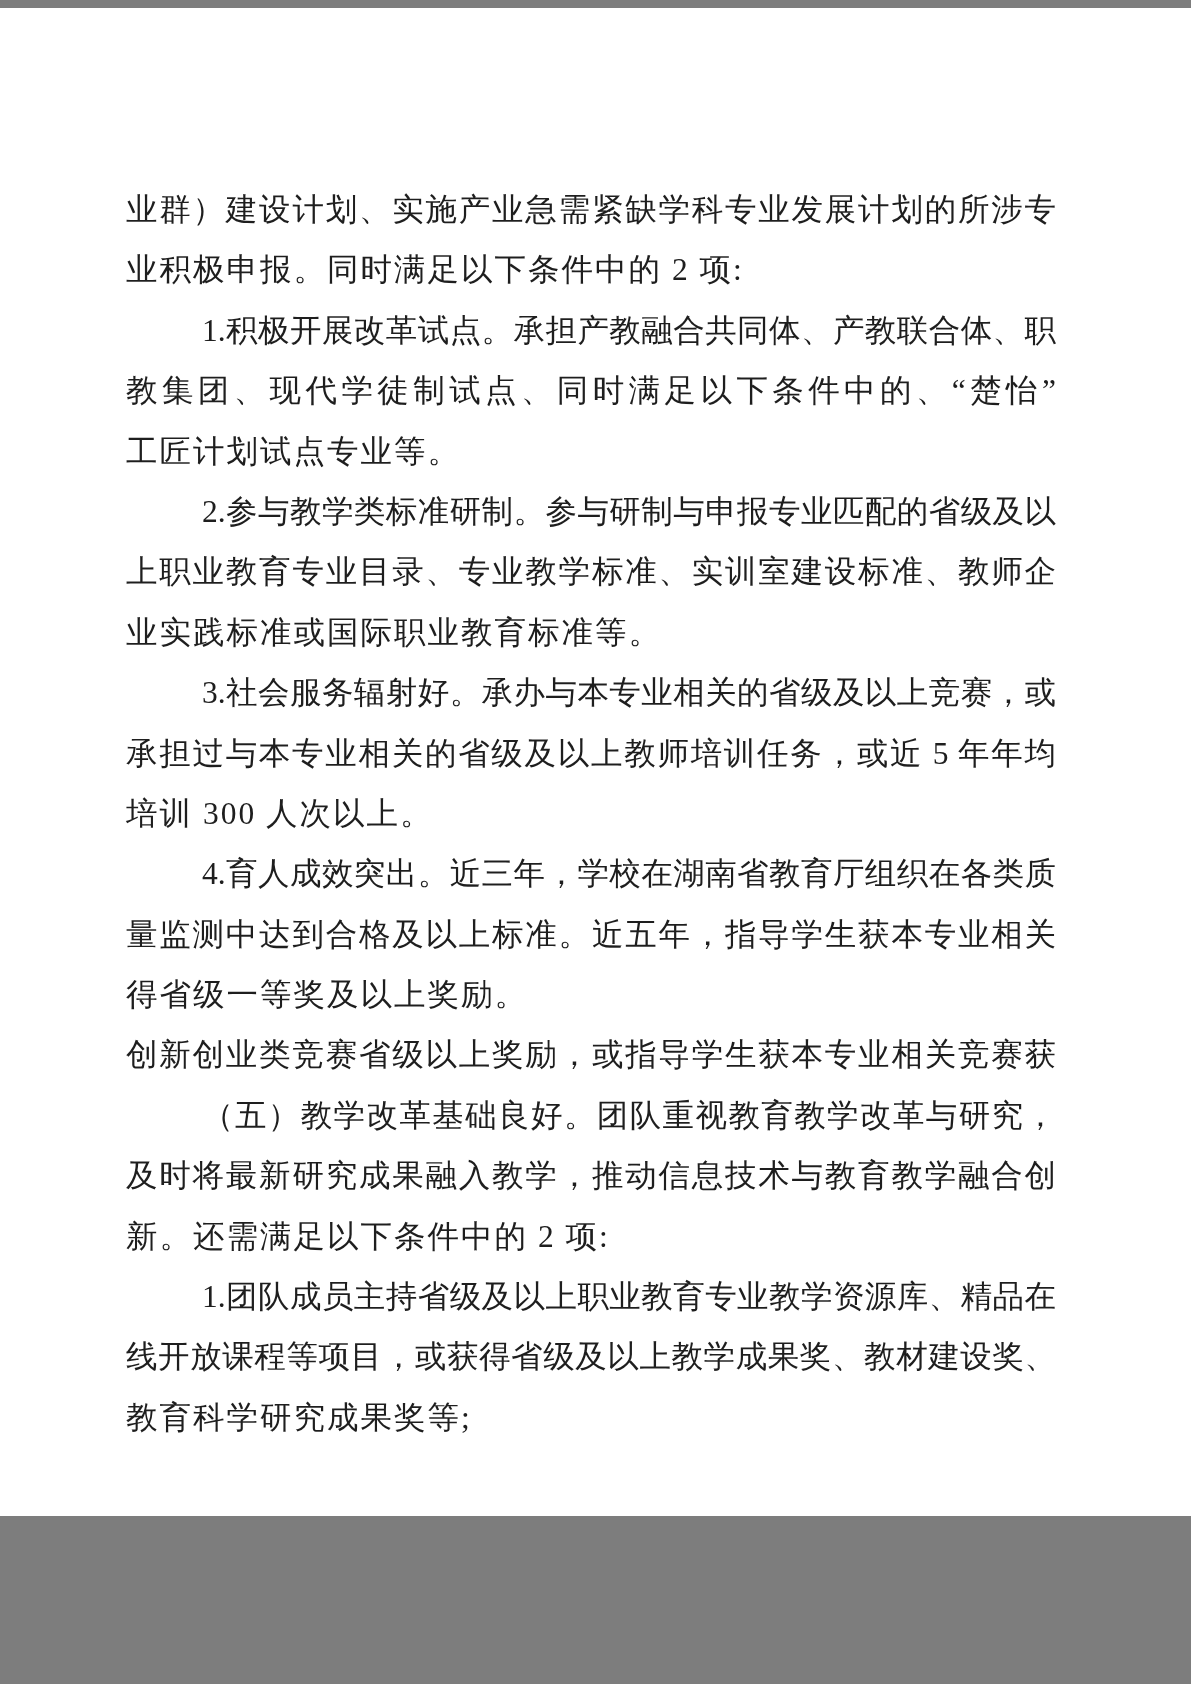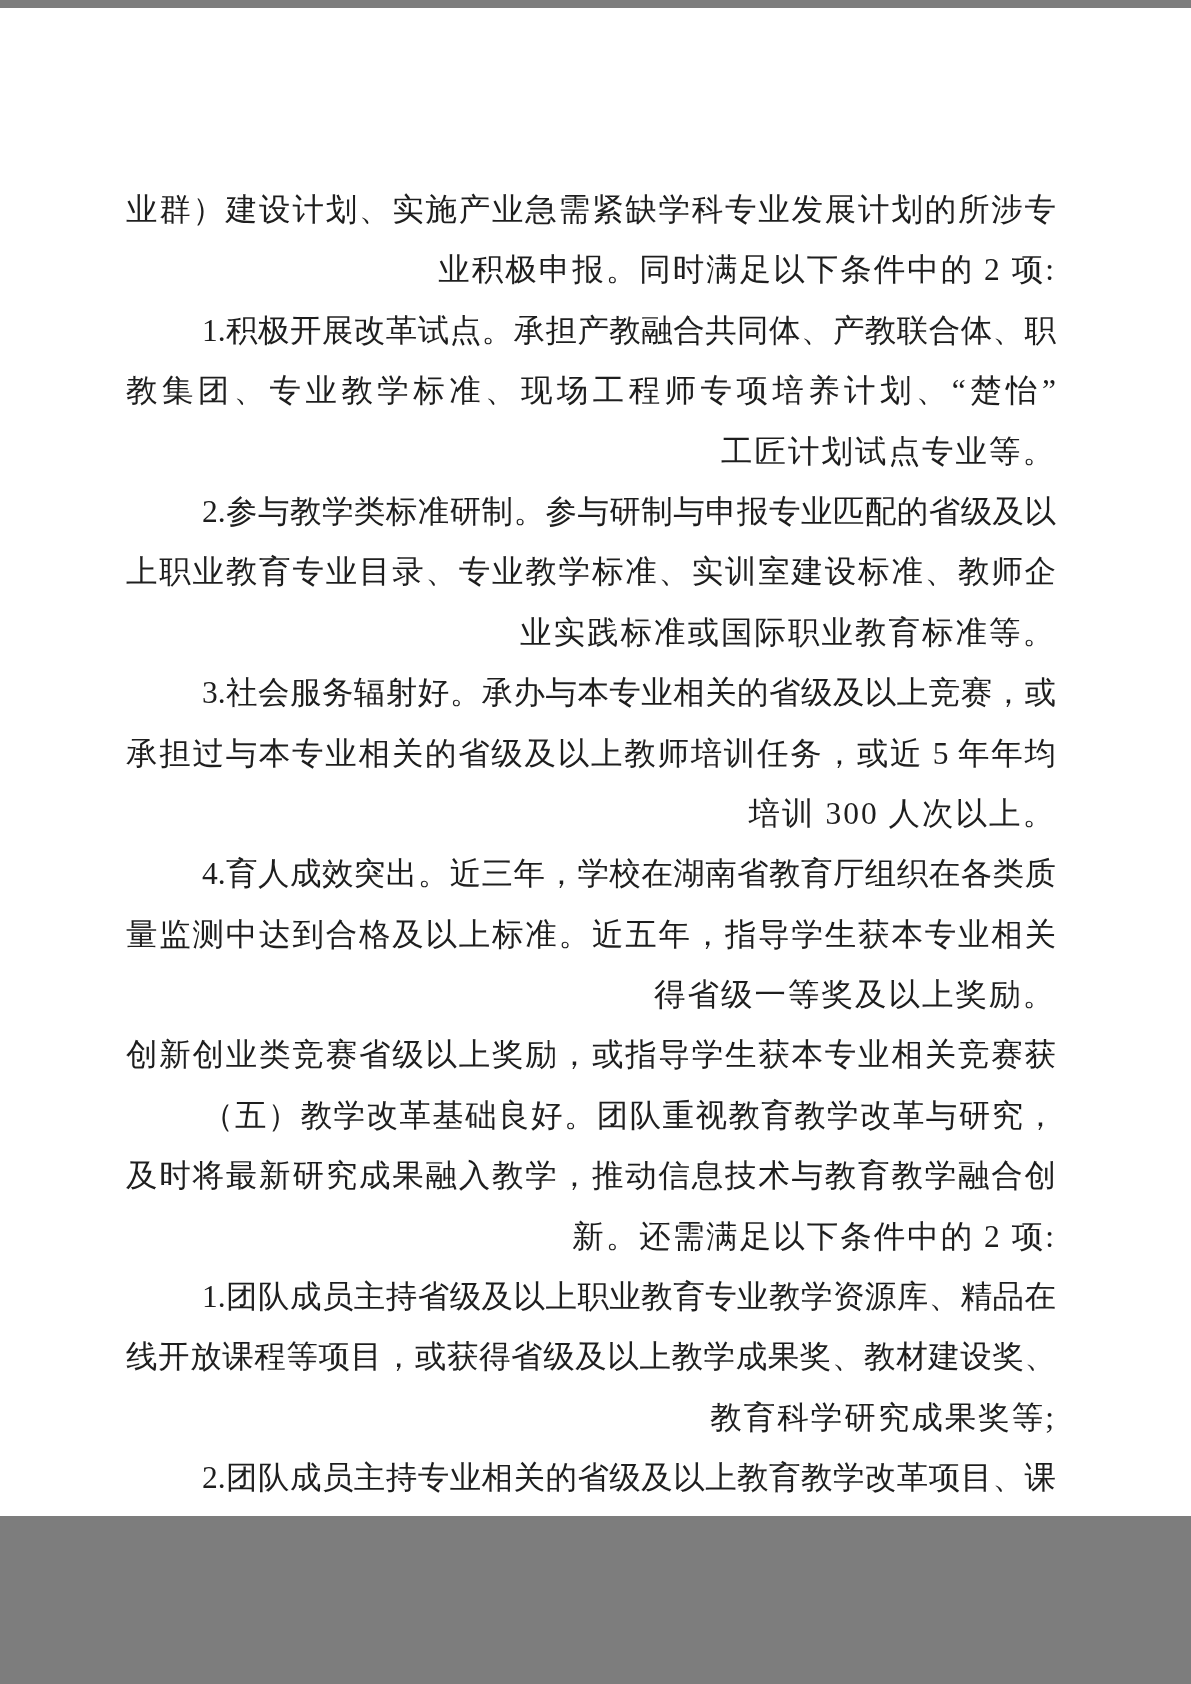--- a/index.html
+++ b/index.html
@@ -23,21 +23,21 @@
     top: 172px;
     width: 930px;
   }
   .line {
     font-size: 31.5px;
     line-height: 60.4px;
     height: 60.4px;
     letter-spacing: 2px;
     white-space: nowrap;
     overflow: visible;
-    text-align: right;
+    text-align: left;
   }
   .line.fill {
     letter-spacing: 0;
     white-space: normal;
     text-align: justify;
     text-align-last: justify;
   }
   .line.indent {
     text-indent: 76px;
   }
@@ -54,34 +54,33 @@
   }
 </style>
 </head>
 <body>
 
 <div class="page">
   <div class="text-block">
       <div class="line fill"><span class="run">业群）建设计划、实施产业急需紧缺学科专业发展计划的所涉专</span></div>
       <div class="line"><span class="run">业积极申报。同时满足以下条件中的 2 项:</span></div>
       <div class="line indent fill"><span class="run">1.积极开展改革试点。承担产教融合共同体、产教联合体、职</span></div>
-      <div class="line fill"><span class="run">教集团、专业教学标准、现场工程师专项培养计划、“楚怡”</span></div>
+      <div class="line fill"><span class="run">教集团、现代学徒制试点、同时满足以下条件中的、“楚怡”</span></div>
       <div class="line"><span class="run">工匠计划试点专业等。</span></div>
       <div class="line indent fill"><span class="run">2.参与教学类标准研制。参与研制与申报专业匹配的省级及以</span></div>
       <div class="line fill"><span class="run">上职业教育专业目录、专业教学标准、实训室建设标准、教师企</span></div>
       <div class="line"><span class="run">业实践标准或国际职业教育标准等。</span></div>
       <div class="line indent fill"><span class="run">3.社会服务辐射好。承办与本专业相关的省级及以上竞赛，或</span></div>
       <div class="line fill"><span class="run">承担过与本专业相关的省级及以上教师培训任务，或近 5 年年均</span></div>
       <div class="line"><span class="run">培训 300 人次以上。</span></div>
       <div class="line indent fill"><span class="run">4.育人成效突出。近三年，学校在湖南省教育厅组织在各类质</span></div>
       <div class="line fill"><span class="run">量监测中达到合格及以上标准。近五年，指导学生获本专业相关</span></div>
       <div class="line"><span class="run">得省级一等奖及以上奖励。</span></div>
       <div class="line fill"><span class="run">创新创业类竞赛省级以上奖励，或指导学生获本专业相关竞赛获</span></div>
       <div class="line indent fill"><span class="run heading-run">（五）教学改革基础良好。</span><span class="run">团队重视教育教学改革与研究，</span></div>
       <div class="line fill"><span class="run">及时将最新研究成果融入教学，推动信息技术与教育教学融合创</span></div>
       <div class="line"><span class="run">新。还需满足以下条件中的 2 项:</span></div>
       <div class="line indent fill"><span class="run">1.团队成员主持省级及以上职业教育专业教学资源库、精品在</span></div>
       <div class="line fill"><span class="run">线开放课程等项目，或获得省级及以上教学成果奖、教材建设奖、</span></div>
       <div class="line"><span class="run">教育科学研究成果奖等;</span></div>
-      <div class="line indent fill"><span class="run">2.团队成员主持专业相关的省级及以上教育教学改革项目、课</span></div>
     </div>
   <div class="page-number">—3—</div>
 </div>
 
 </body></html>

